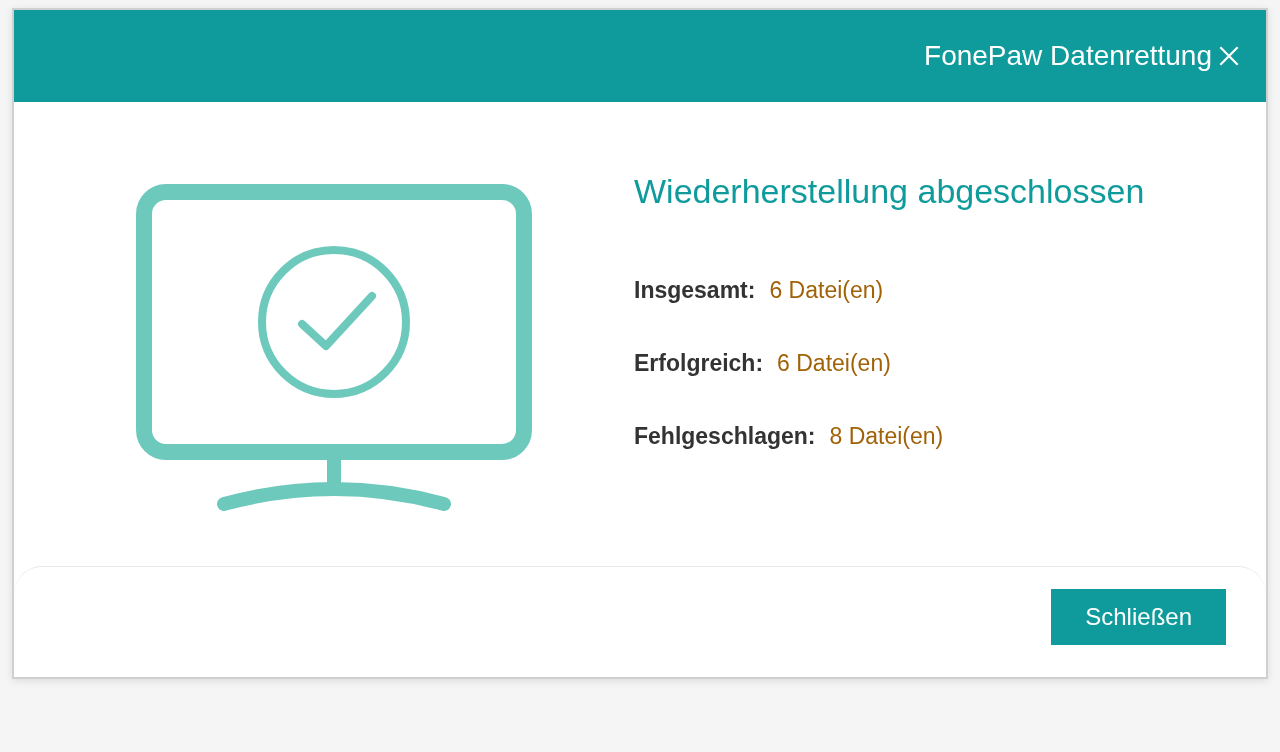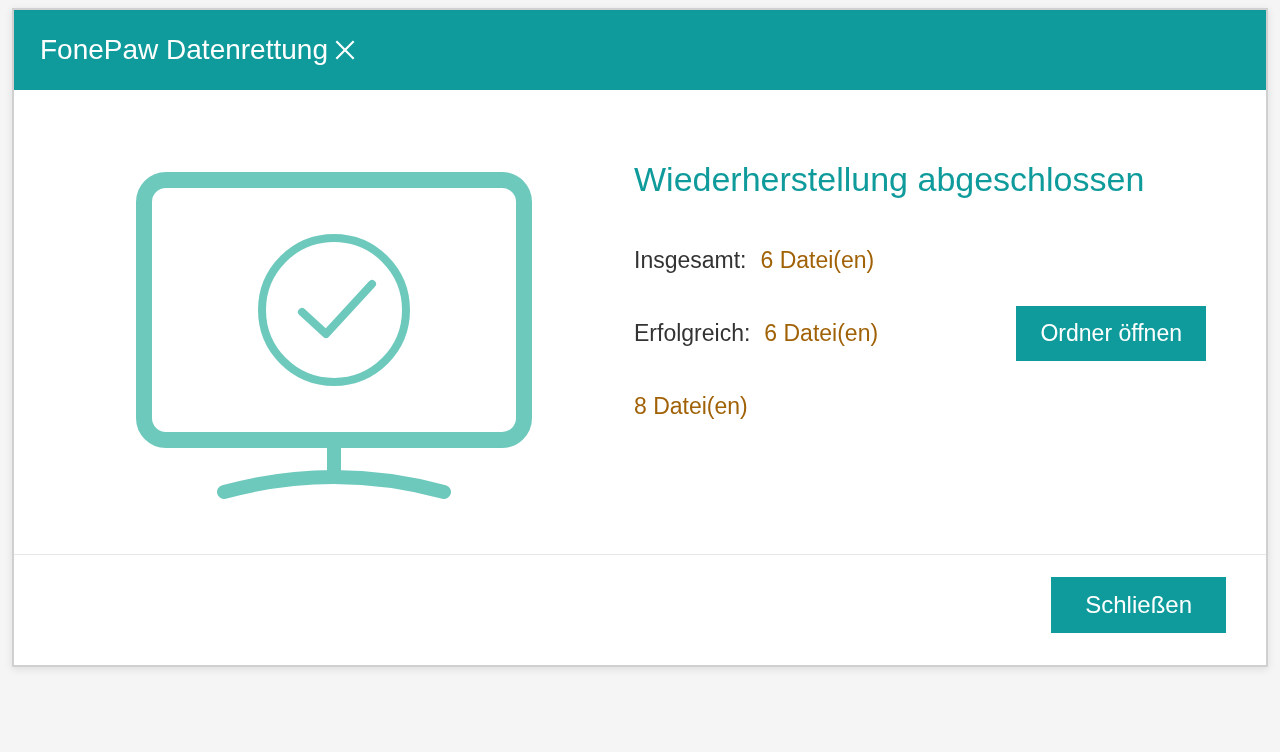--- a/index.html
+++ b/index.html
@@ -14,25 +14,25 @@
 }
 .dialog {
   width: 1256px;
   margin: 8px auto 0;
   background: #ffffff;
   border: 2px solid #d0d0d0;
   box-shadow: 0 2px 8px rgba(0,0,0,0.1);
 }
 .titlebar {
   background: #0f9b9b;
-  height: 80px;
+  height: 92px;
   display: flex;
   align-items: center;
-  justify-content: flex-start;
-  padding: 0 34px 0 26px;
+  justify-content: flex-end;
+  padding: 0 20px 0 26px;
 }
 .titlebar-title {
   color: #ffffff;
   font-size: 28px;
   font-weight: 400;
 }
 .close-btn {
   cursor: pointer;
   color: #ffffff;
   display: flex;
@@ -56,32 +56,32 @@
 .monitor-icon svg { width: 420px; height: 340px; }
 .right-col {
   flex: 1;
   padding-left: 20px;
   padding-top: 10px;
 }
 .heading {
   color: #0f9b9b;
   font-size: 34px;
   font-weight: 400;
-  margin-bottom: 48px;
+  margin-bottom: 66px;
 }
 .stat-row {
   display: flex;
   align-items: center;
   margin-bottom: 46px;
   font-size: 23px;
   color: #444;
   position: relative;
 }
 .stat-label {
-  font-weight: 400;
+  font-weight: 700;
   margin-right: 14px;
   color: #333;
 }
 .stat-value {
   color: #a16207;
   font-weight: 400;
 }
 .open-folder-btn {
   position: absolute;
   right: 20px;
@@ -90,20 +90,21 @@
   border: none;
   padding: 14px 24px;
   font-size: 23px;
   cursor: pointer;
 }
 .footer {
   border-top: 1px solid #e8e8e8;
   padding: 22px 40px 32px;
   display: flex;
   justify-content: flex-end;
+  border-radius: 28px;
 }
 .close-button {
   background: #0f9b9b;
   color: #ffffff;
   border: none;
   padding: 14px 34px;
   font-size: 24px;
   cursor: pointer;
 }
 </style>
@@ -139,24 +140,24 @@
       <h1 class="heading">Wiederherstellung abgeschlossen</h1>
 
       <div class="stat-row">
         <span class="stat-label">Insgesamt:</span>
         <span class="stat-value">6 Datei(en)</span>
       </div>
 
       <div class="stat-row">
         <span class="stat-label">Erfolgreich:</span>
         <span class="stat-value">6 Datei(en)</span>
-        <button class="open-folder-btn">Ordner öffnen</button>
       </div>
 
       <div class="stat-row">
+        <span class="stat-label">Fehlgeschlagen:</span>
         <span class="stat-value">8 Datei(en)</span>
       </div>
     </div>
   </div>
 
   <div class="footer">
     <button class="close-button">Schließen</button>
   </div>
 
 </div>

